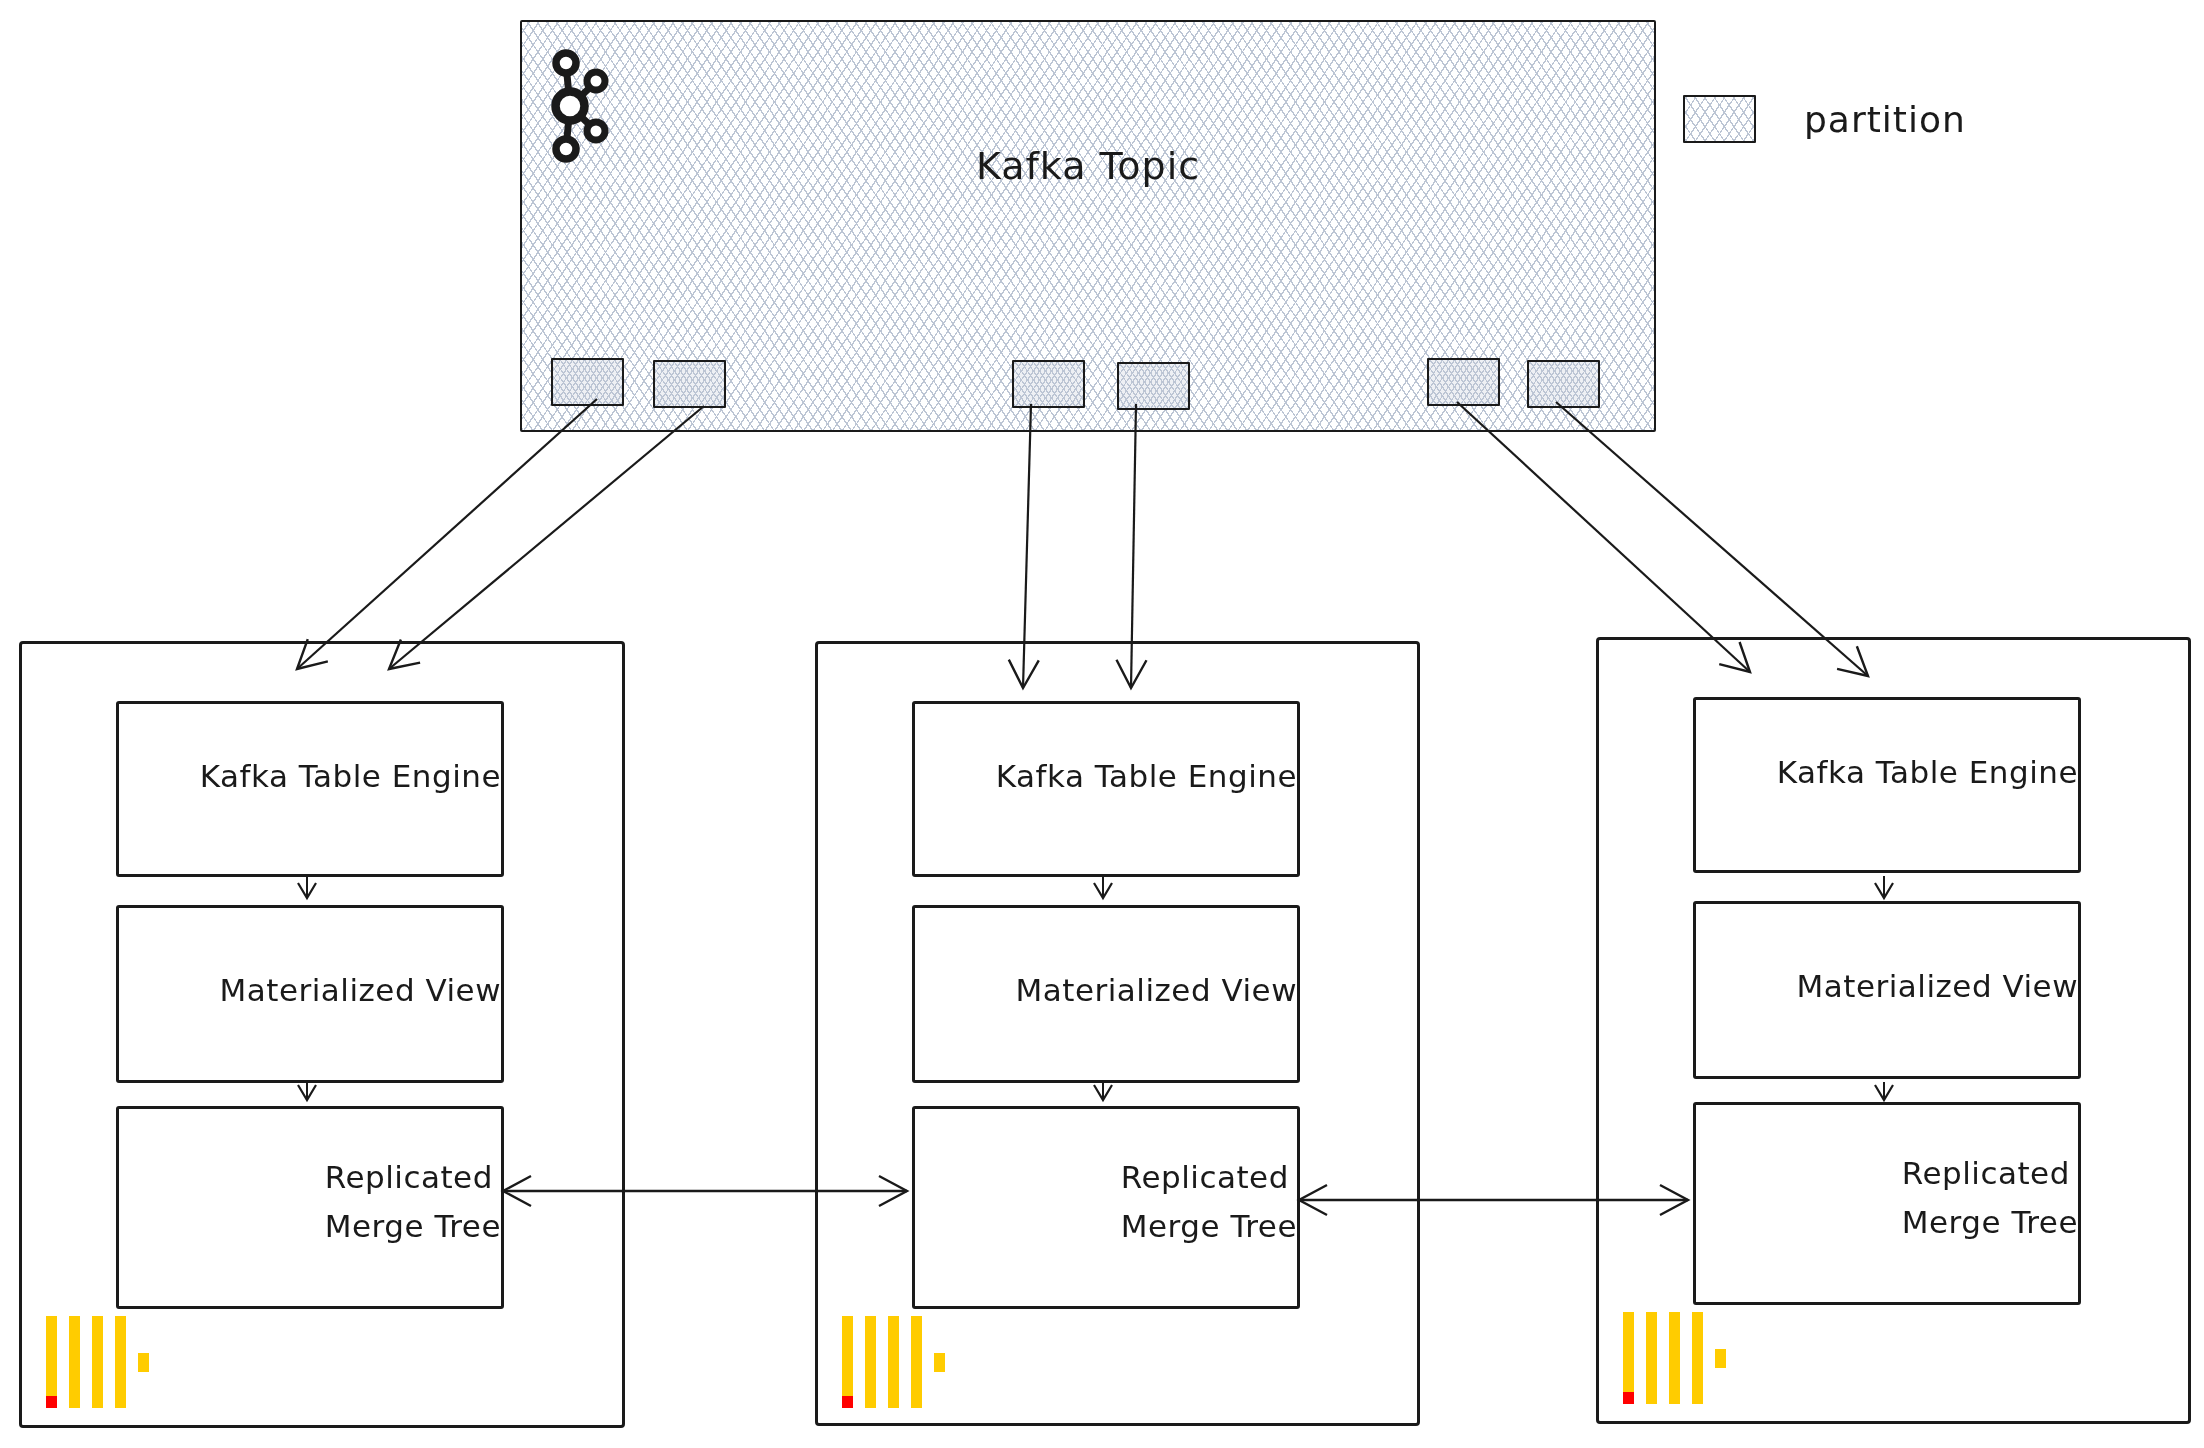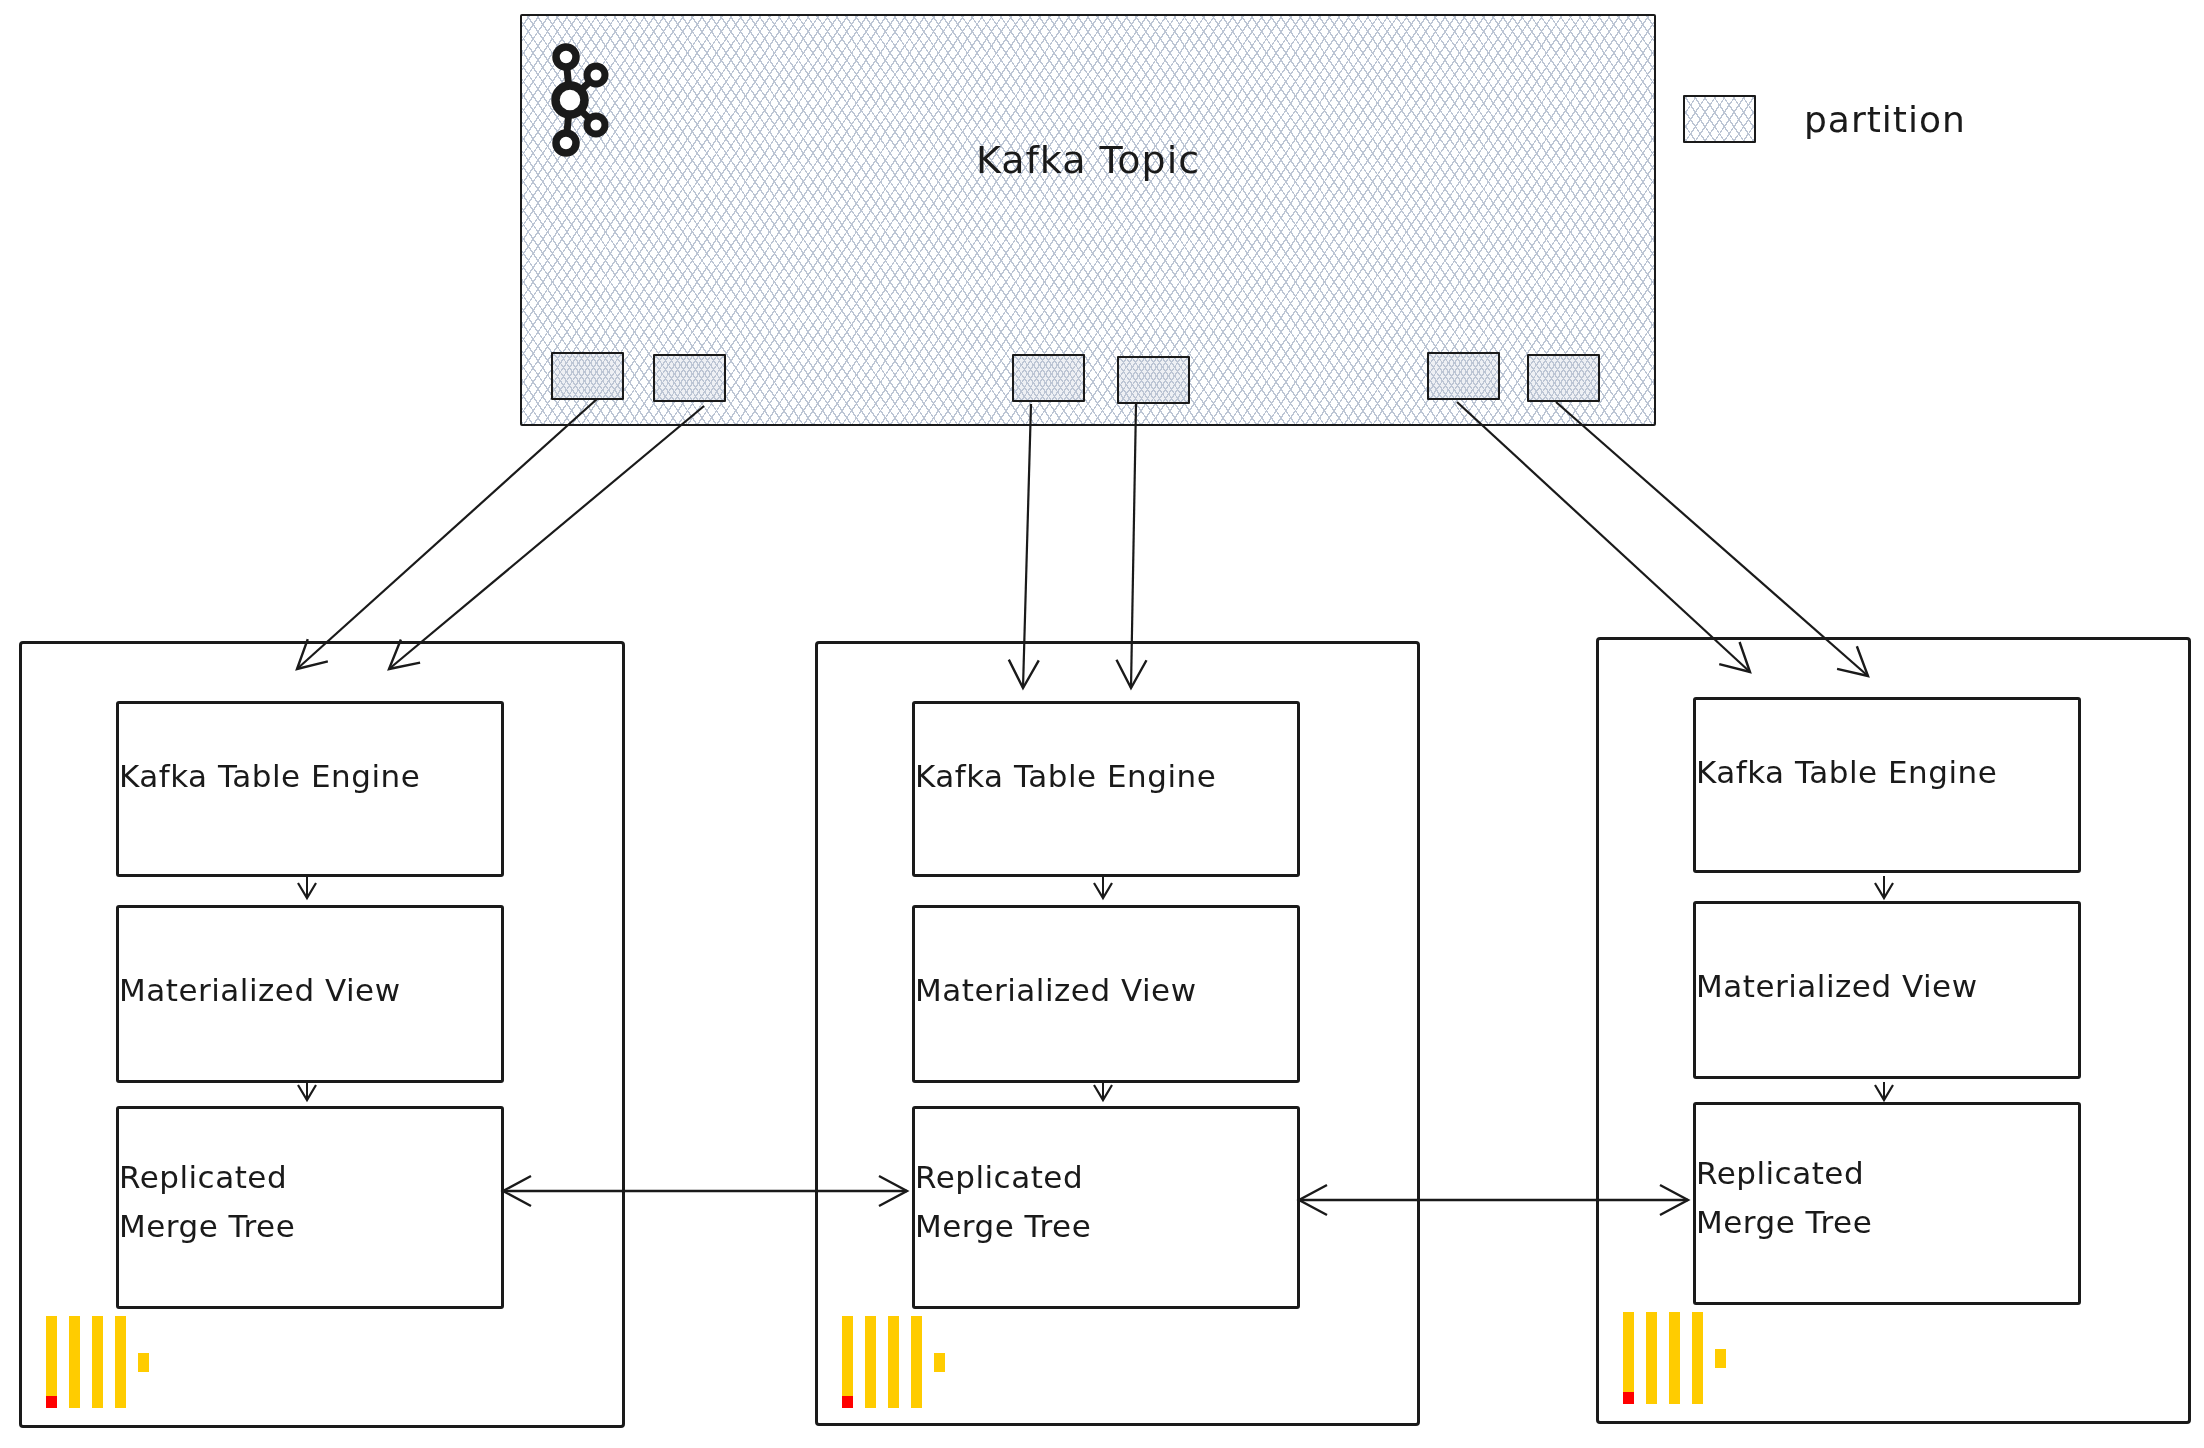--- a/index.html
+++ b/index.html
@@ -15,21 +15,21 @@
       repeating-linear-gradient(-56deg, var(--hatch,#bcc5d4) 0px, var(--hatch,#bcc5d4) 1.3px, transparent 1.3px, transparent 8px);
   }
   .hatch-dense{
     background-color:#eef0f4;
     background-image:
       repeating-linear-gradient(56deg,  var(--hatch,#bcc5d4) 0px, var(--hatch,#bcc5d4) 1.3px, transparent 1.3px, transparent 5px),
       repeating-linear-gradient(-56deg, var(--hatch,#bcc5d4) 0px, var(--hatch,#bcc5d4) 1.3px, transparent 1.3px, transparent 5px);
   }
   
   .topic{
-    position:absolute;left:520px;top:14px;width:1136px;height:412px;
+    position:absolute;left:520px;top:20px;width:1136px;height:412px;
     border:2.5px solid var(--stroke,#1a1a1a);border-radius:2px;box-sizing:border-box;
   }
   .kafka-logo{position:absolute;left:15px;top:24px;}
   .kafka-logo circle{fill:#fff;stroke:var(--stroke,#1a1a1a);}
   .kafka-logo line{stroke:var(--stroke,#1a1a1a);}
   .topic-title{
     position:absolute;left:0;top:122px;width:100%;text-align:center;
     font-size:38px;letter-spacing:1px;
   }
   .partition{
@@ -41,21 +41,21 @@
   .legend .partition{position:static;}
   .legend-label{margin-left:20px;font-size:36px;letter-spacing:1px;}
   
   .node{
     position:absolute;box-sizing:border-box;background:#fff;
     border:3px solid var(--stroke,#1a1a1a);border-radius:4px;
   }
   .ibox{
     position:absolute;left:94px;width:388px;box-sizing:border-box;background:#fff;
     border:3px solid var(--stroke,#1a1a1a);border-radius:3px;
-    display:flex;align-items:center;justify-content:flex-start;
+    display:flex;align-items:center;justify-content:flex-end;
     font-size:31px;letter-spacing:.5px;text-align:center;
   }
   .kte{top:57px;height:176px;padding-bottom:26px;}
   .mv{top:261px;height:178px;padding-bottom:9px;}
   .rmt{top:462px;height:203px;padding-bottom:12px;}
   .rmt-lines{text-align:left;line-height:1.55;}
   .rmt-lines span{display:block;}
   
   .ch-logo{position:absolute;left:24px;top:672px;display:flex;}
   .ch-bar{width:11px;height:92px;background:var(--ch-yellow,#fc0);margin-right:12px;}

